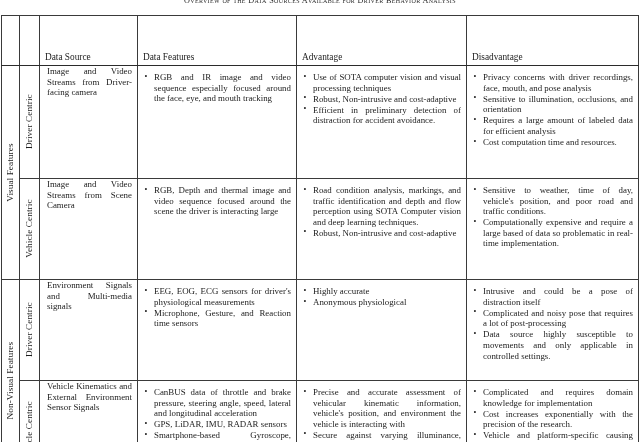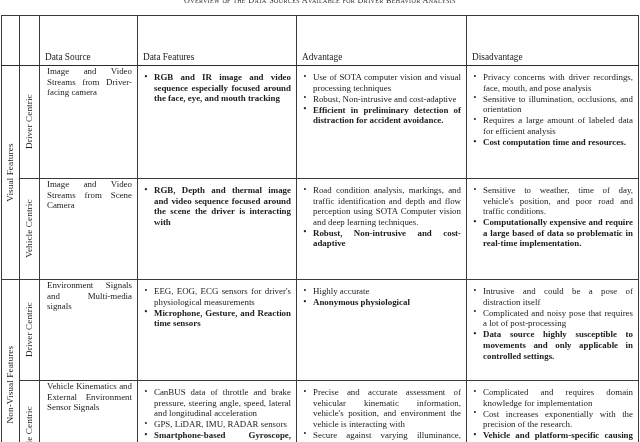--- a/index.html
+++ b/index.html
@@ -134,21 +134,20 @@
   ul.bullets > li::before {
     content: "\2022";
     position: absolute;
     left: 0.5px;
     top: -0.5px;
     font-size: 8px;
     color: #1c1c1c;
   }
   ul.bullets > li:last-child {
     text-align-last: left;
-    font-weight: bold;
   }
 
   
   tr.r1 td { height: 112px; }
   tr.r2 td { height: 100px; }
   tr.r3 td { height: 100px; }
   tr.r4 td { height: 100px; }
 
   
   td.group-sep-top { border-top: 1.1px solid #2b2b2b; }
@@ -239,21 +238,21 @@
             </div>
       </td>
       <td class="src-cell">
         <div class="cell-body src">
               <span class="src-pad">Image and Video Streams from Scene Camera</span>
             </div>
       </td>
       <td>
         <div class="cell-body">
           <ul class="bullets">
-            <li>RGB, Depth and thermal image and video sequence focused around the scene the driver is interacting with</li>
+            <li>RGB, Depth and thermal image and video sequence focused around the scene the driver is interacting large</li>
           </ul>
         </div>
       </td>
       <td>
         <div class="cell-body">
           <ul class="bullets">
             <li>Road condition analysis, markings, and traffic identification and depth and flow perception using SOTA Computer vision and deep learning techniques.</li>
             <li>Robust, Non-intrusive and cost-adaptive</li>
           </ul>
         </div>

